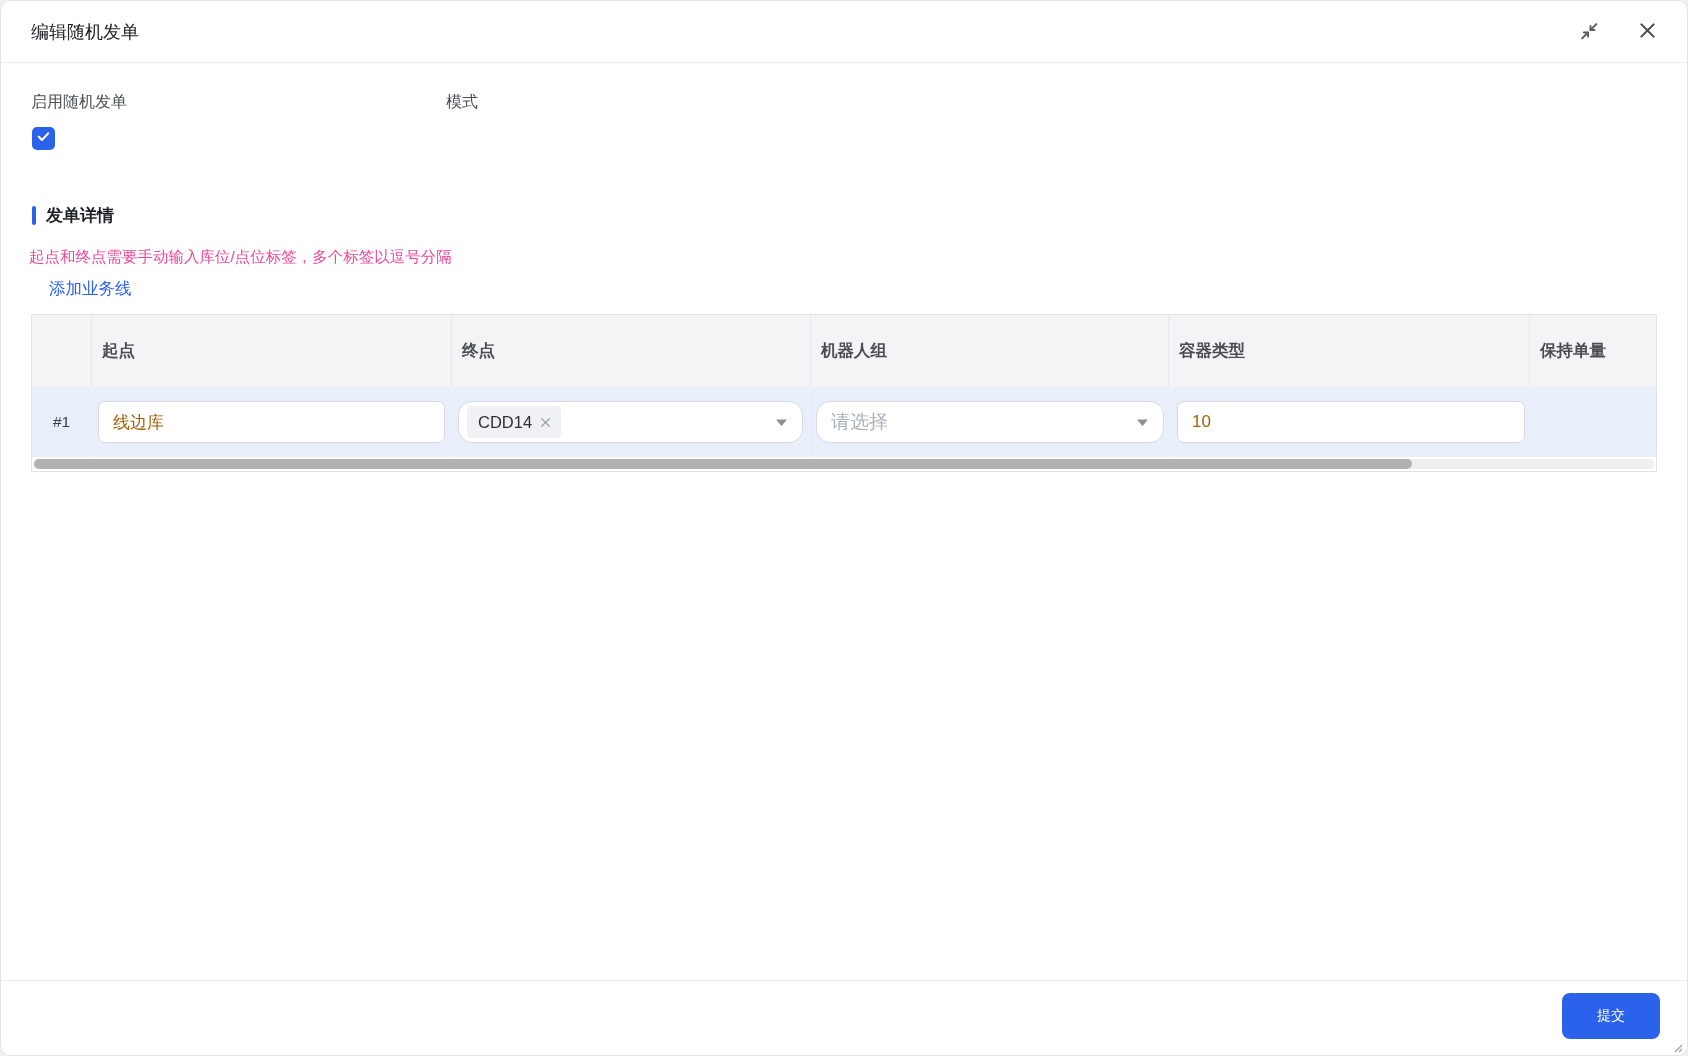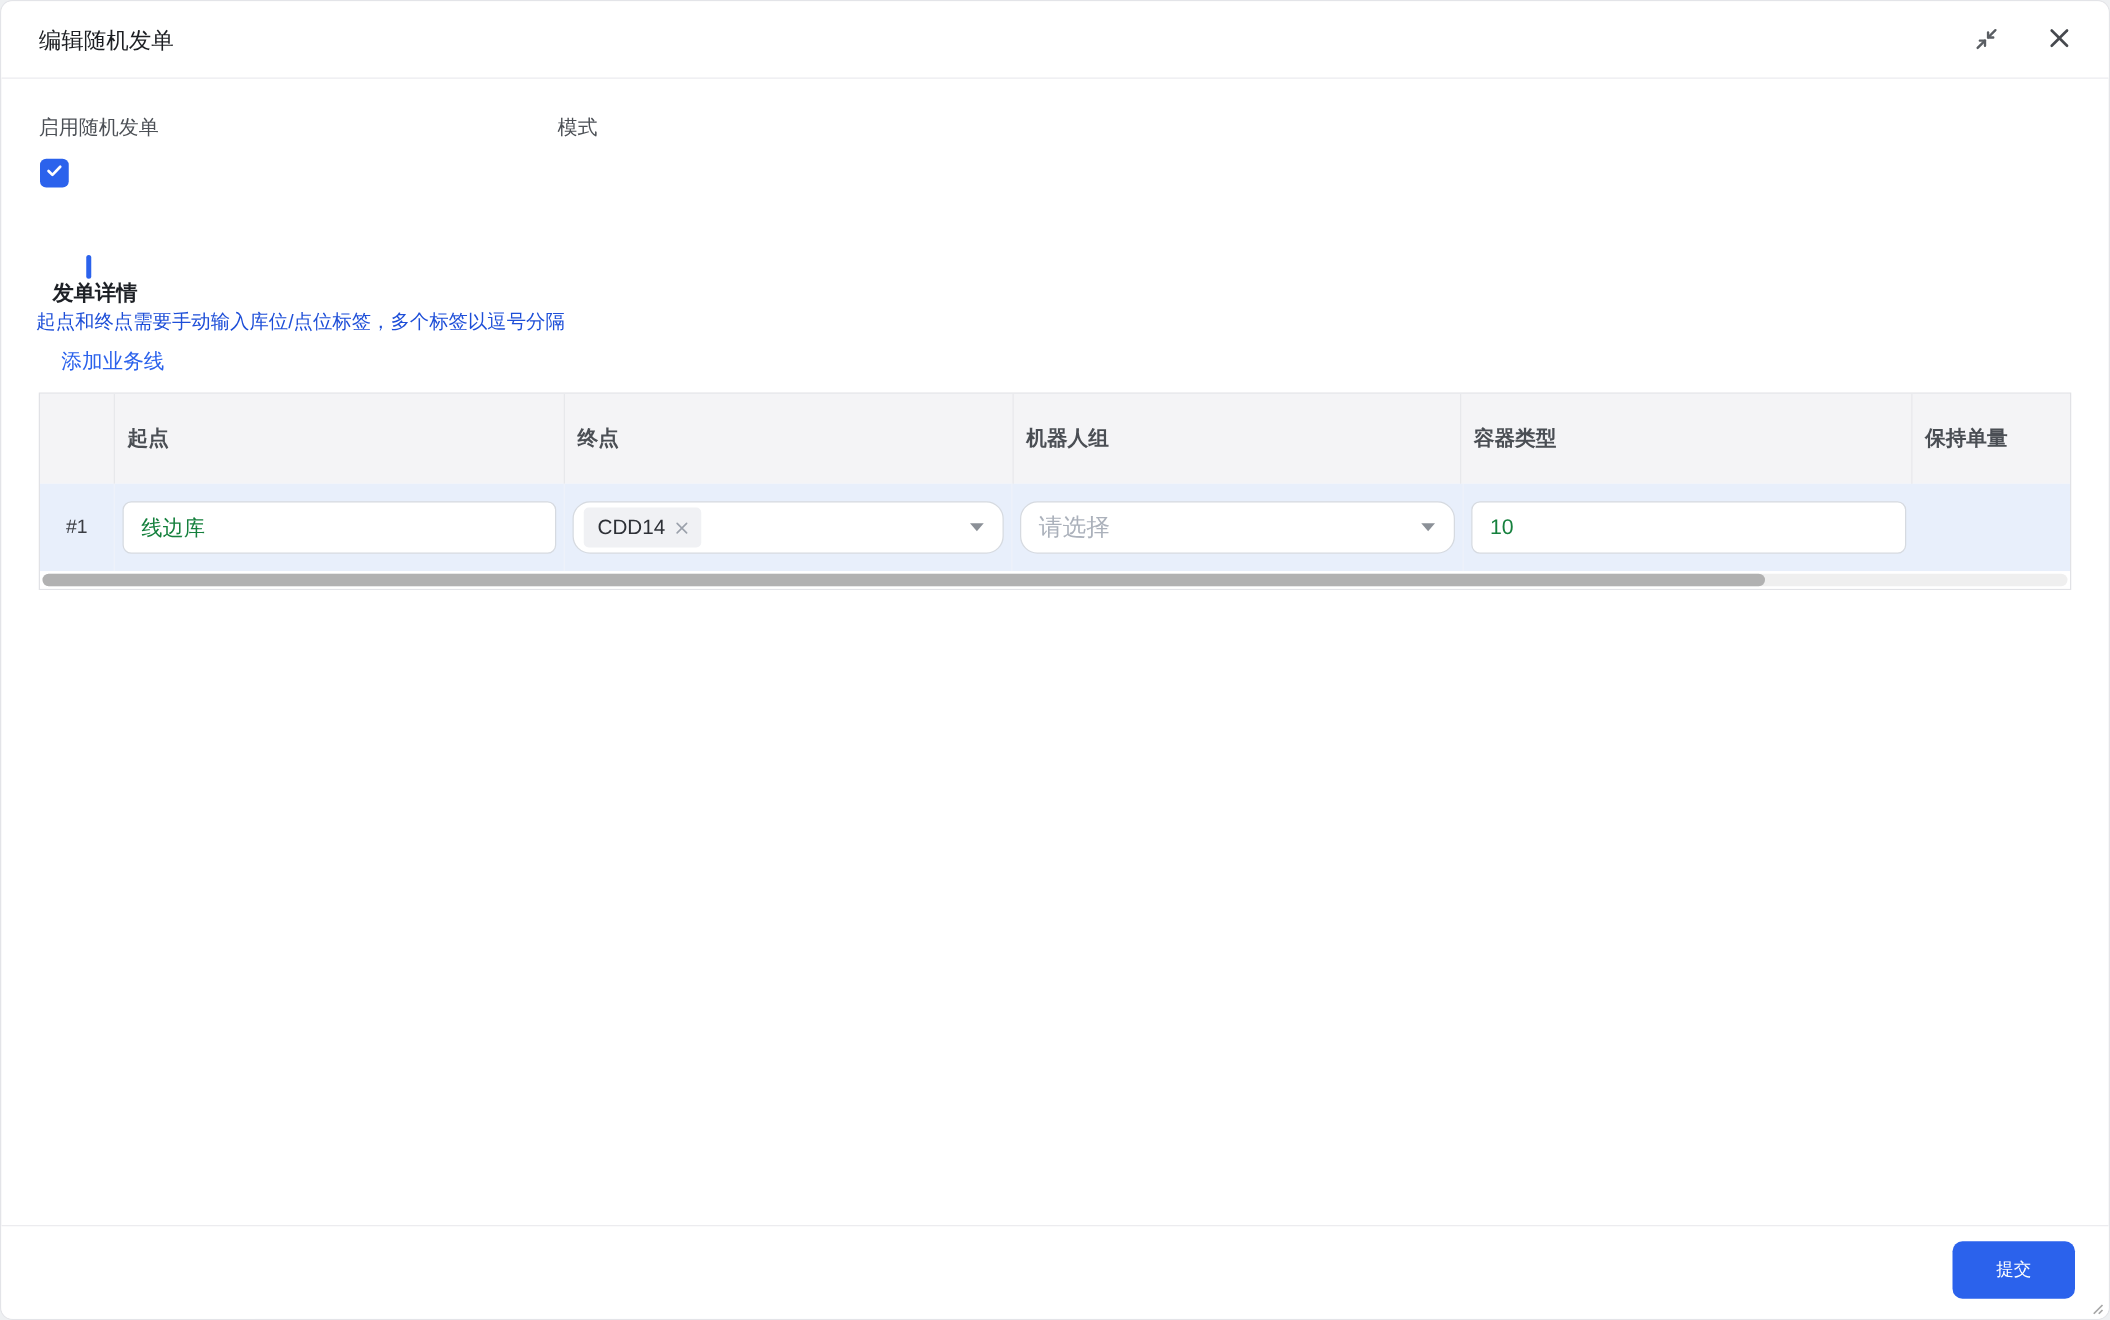--- a/index.html
+++ b/index.html
@@ -30,40 +30,40 @@
   .lbl-mode{left:445px;top:91px;}
   .checkbox{position:absolute;left:31px;top:126px;width:23px;height:23px;border-radius:5px;
     background:var(--accent);display:flex;align-items:center;justify-content:center;cursor:pointer;}
   .select{position:absolute;left:445px;top:124px;width:388px;height:44px;background:#fff;
     border:1px solid #d3d7de;border-radius:8px;display:flex;align-items:center;
     padding:0 16px 0 18px;cursor:pointer;}
   .select .sel-text{flex:1;font-size:17px;color:#24272c;
     white-space:nowrap;overflow:hidden;}
 
   
-  .section-head{position:absolute;left:31px;top:203px;display:flex;align-items:center;flex-direction:column;}
+  .section-head{position:absolute;left:31px;top:203px;display:flex;align-items:center;}
   .section-bar{width:4px;height:19px;border-radius:2px;background:var(--accent);}
   .section-title{margin-left:10px;font-size:17px;font-weight:700;color:#1d2025;}
-  .hint{position:absolute;left:28px;top:246px;font-size:15.5px;color:#1d4ed8;}
+  .hint{position:absolute;left:28px;top:246px;font-size:15.5px;color:#ec4899;}
   .add-link{position:absolute;left:28px;top:277px;font-size:16.5px;color:var(--accent);
     text-decoration:none;cursor:pointer;margin-left:20px;}
 
   
   .table-wrap{position:absolute;left:30px;top:313px;width:1626px;height:158px;
     border:1px solid #e1e2e6;overflow:hidden;background:#fff;}
   .t-header,.t-row{display:flex;width:1858px;}
   .t-header{height:72px;background:var(--header-bg);}
   .th{height:72px;display:flex;align-items:center;padding-left:10px;
     border-right:1px solid #e7e8eb;font-size:16.5px;font-weight:600;color:#4a4e54;}
   .t-row{height:70px;background:var(--row-highlight);}
   .td{height:70px;display:flex;align-items:center;border-right:1px solid #eef2fa;}
   .c0{width:60px;}.c1{width:360px;}.c2{width:359px;}.c3{width:358px;}.c4{width:361px;}.c5{width:360px;border-right:none;}
   .row-index{width:60px;justify-content:center;font-size:15.5px;color:#3a3d43;}
   .cell-input{height:42px;margin:0 6px;border:1px solid #d6dae0;border-radius:7px;background:#fff;
-    font-size:17px;color:#15803d;padding:0 14px;width:calc(100% - 12px);outline:none;
+    font-size:17px;color:#a16207;padding:0 14px;width:calc(100% - 12px);outline:none;
     font-family:"Liberation Sans","DejaVu Sans",sans-serif;}
   .cell-select{height:42px;margin:0 6px;border:1px solid #d6dae0;border-radius:14px;background:#fff;
     width:calc(100% - 12px);display:flex;align-items:center;padding:0 14px 0 8px;cursor:pointer;gap:45px;}
   .cell-select .placeholder{flex:1;font-size:19px;color:#abb1bb;padding-left:6px;}
   .tag{display:flex;align-items:center;background:#f0f1f4;border-radius:4px;height:32px;
     padding:0 9px 0 11px;font-size:16.5px;color:#2d3036;}
   .tag .tag-close{margin-left:7px;display:flex;align-items:center;cursor:pointer;}
   .tag-zone{flex:1;display:flex;align-items:center;}
   .t-scroll{position:relative;width:1626px;height:14px;background:#fff;}
   .t-scroll .track{position:absolute;left:2px;top:2px;width:1620px;height:10px;border-radius:5px;background:#efefef;}

